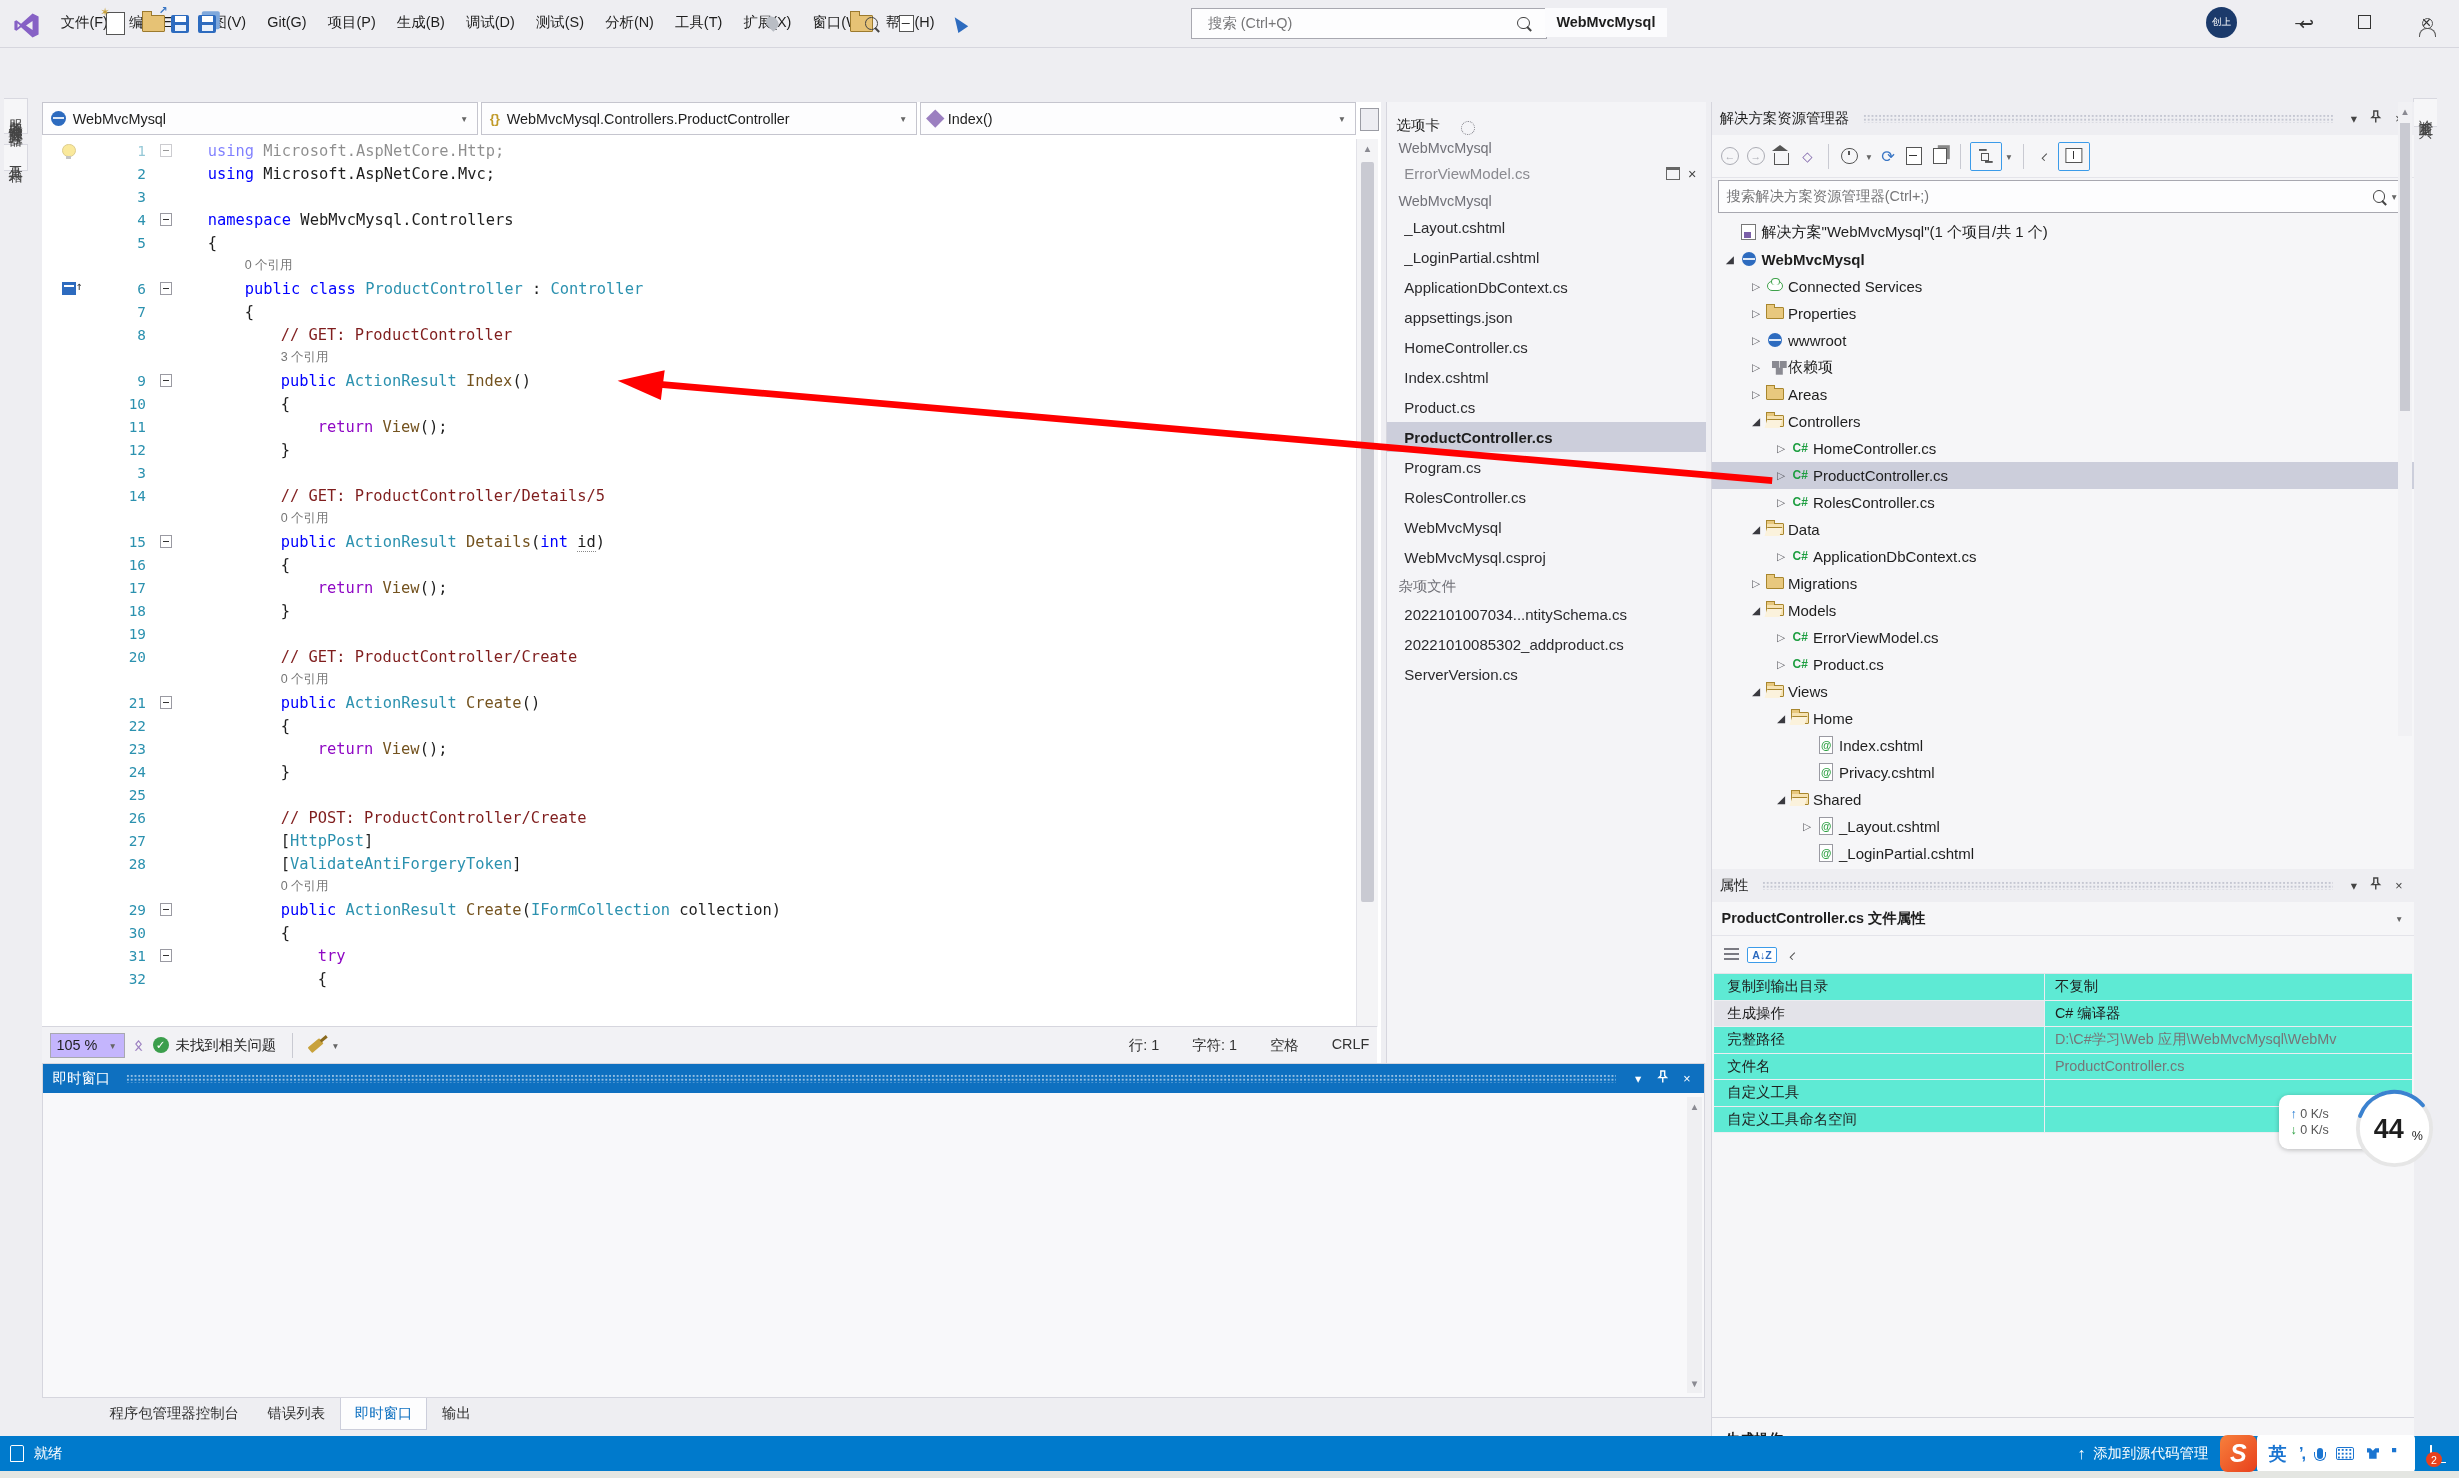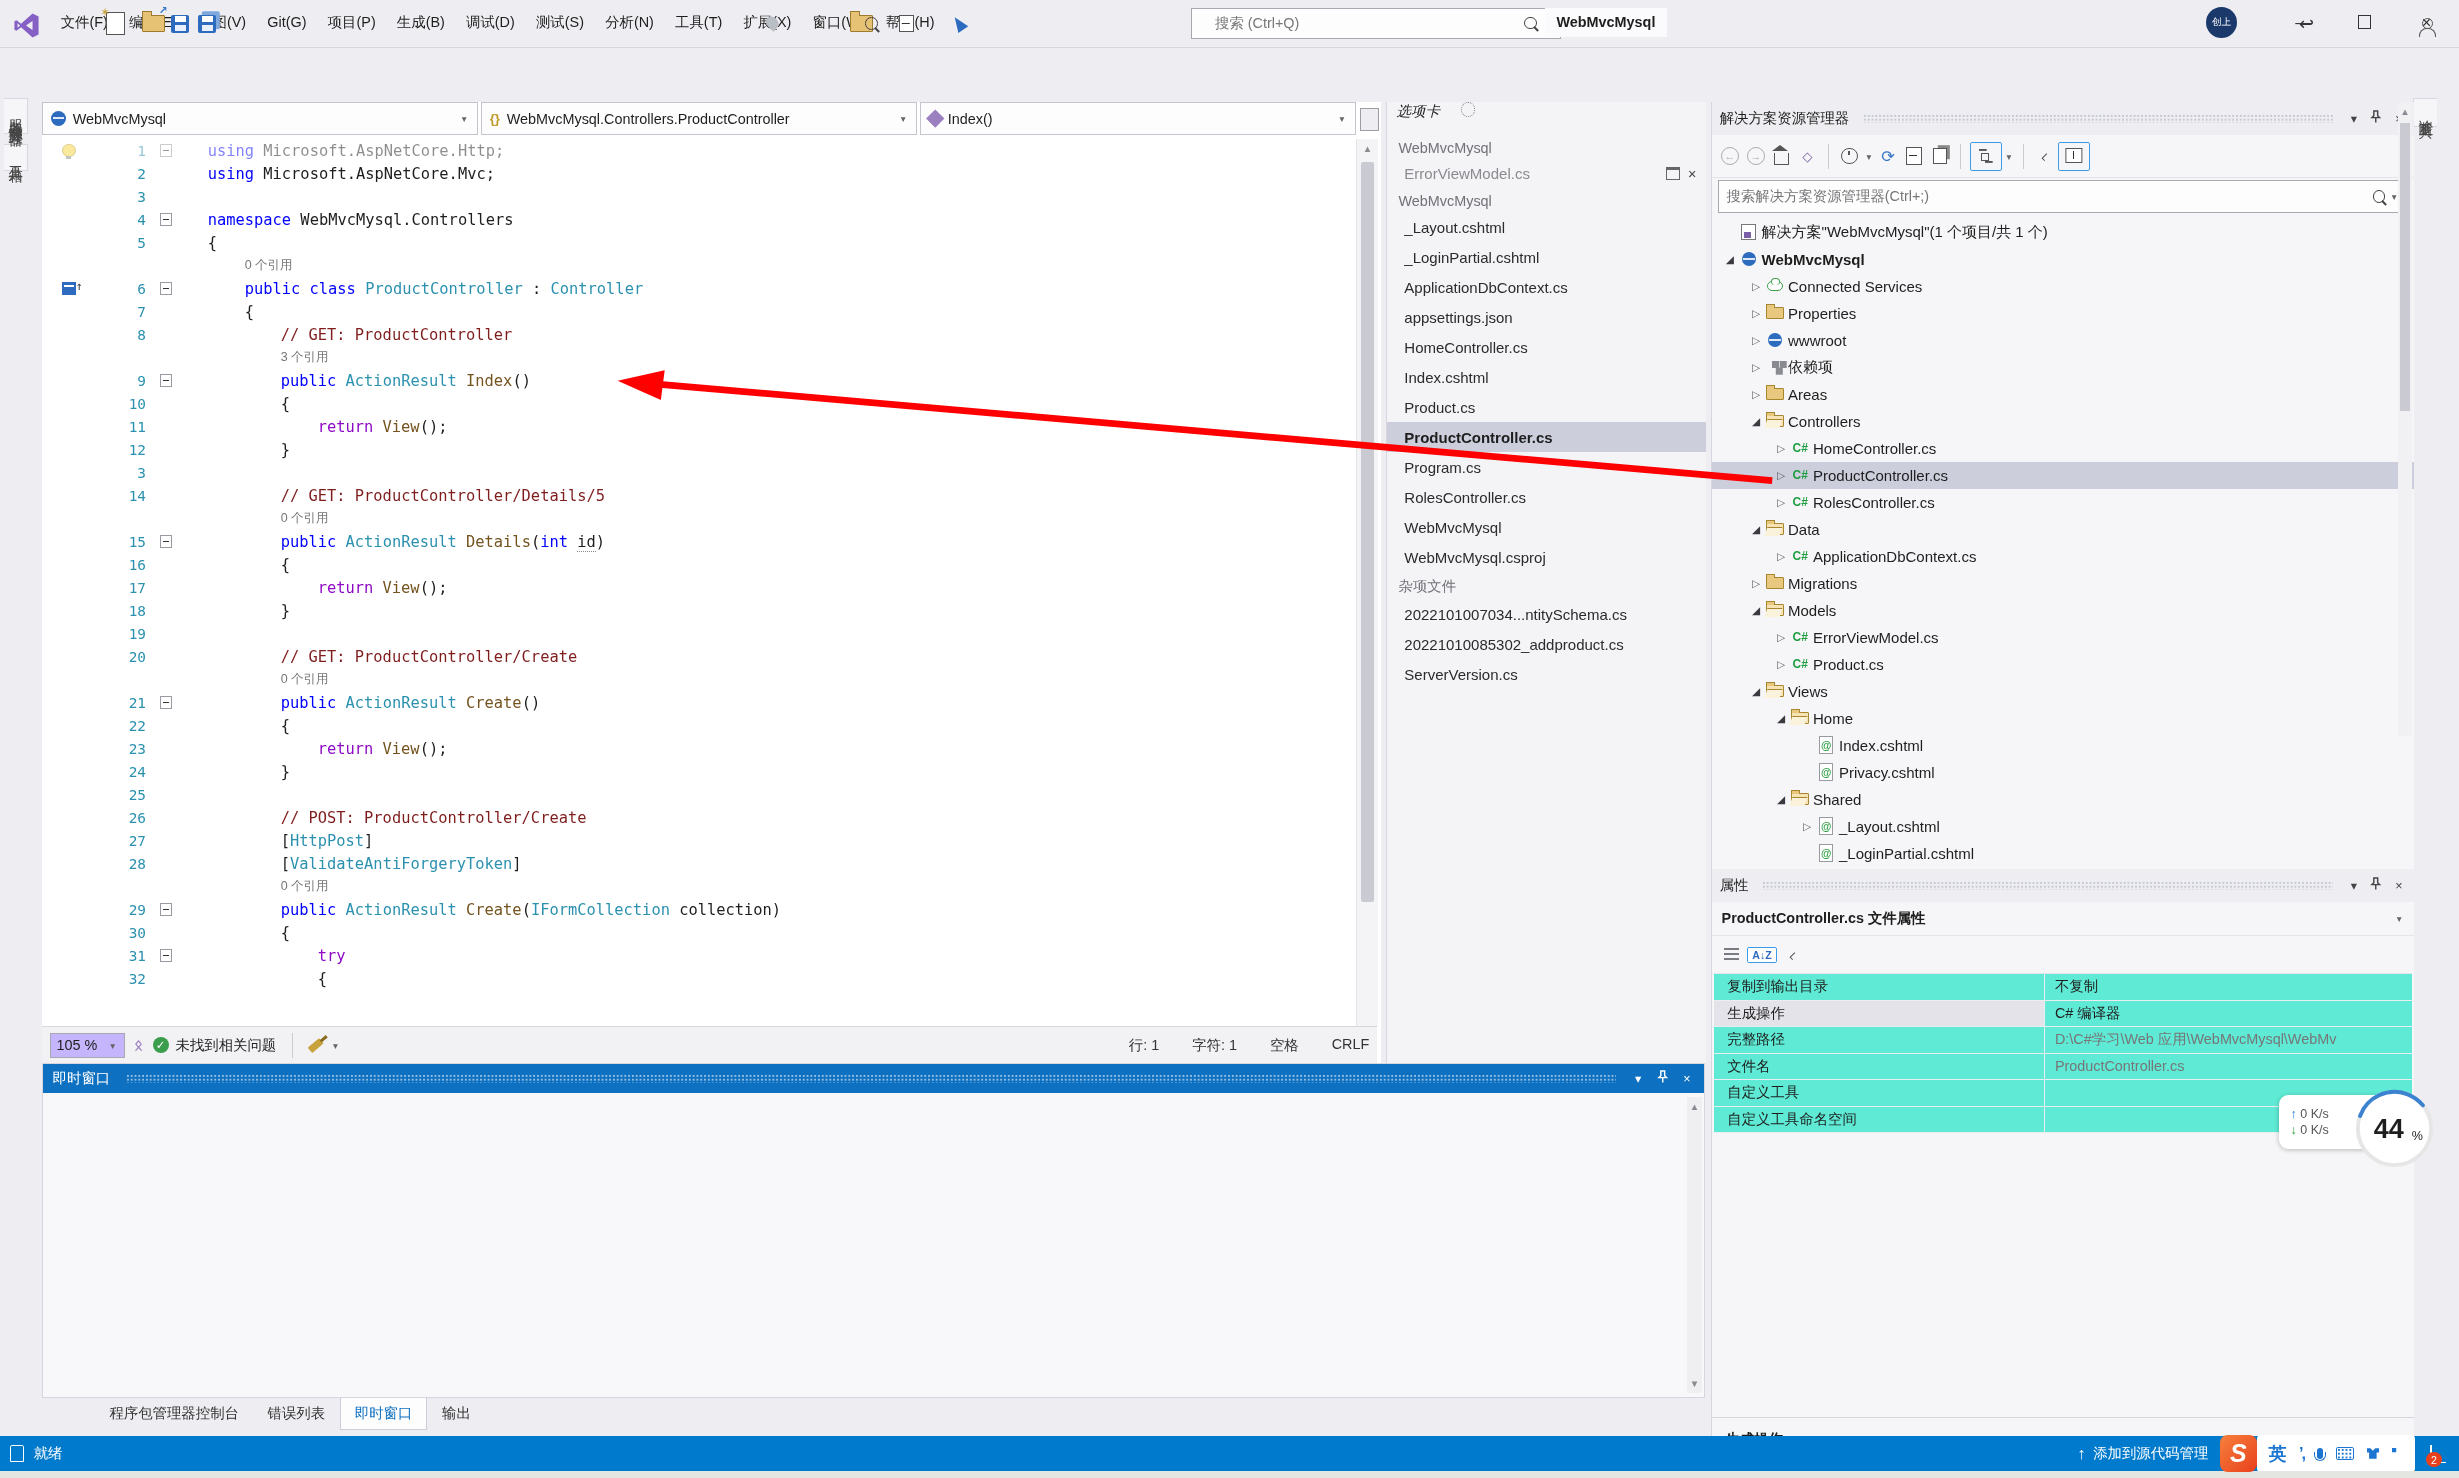--- a/index.html
+++ b/index.html
@@ -11,21 +11,21 @@
   .sep{width:1px;height:25px;background:#C9CAD2;margin:0 6.7px;flex:none;}
   .caret{font-size:9.6px;color:#666;margin:0 2.9px;}
   .grip{width:5.8px;height:25px;margin:0 4.8px;flex:none;
         background:radial-gradient(#B9BAC4 1.2px,transparent 1.2px);background-size:4.8px 4.8px;}
 
   
   #titlebar{left:0;top:0;width:2459px;height:44px;background:#EEEEF2;}
   #vslogo{width:29px;height:29px;margin:7.7px 9.6px 0 11.5px;}
   .menu-item{padding:0 10.6px;height:44px;line-height:44px;color:#1E1E1E;cursor:default;}
   #qsearch{left:1191px;top:7.7px;width:322px;height:29px;background:#FDFDFE;border:1px solid #A8A8B0;
-           display:flex;align-items:center;justify-content:space-between;padding:0 23px;color:#767678;}
+           display:flex;align-items:center;justify-content:space-between;padding:0 16px;color:#767678;}
   .i-mag{width:10.6px;height:10.6px;border:1.9px solid #444;border-radius:50%;position:relative;flex:none;}
   .i-mag::after{content:"";position:absolute;width:1.9px;height:5.8px;background:#444;left:9.6px;top:8.6px;transform:rotate(-45deg);}
   #wtitle{left:1545px;top:7.7px;height:29px;line-height:29px;padding:0 11.5px;background:#FBFBFD;font-weight:bold;}
   #avatar{left:2206px;top:6.7px;width:31px;height:31px;border-radius:50%;background:#1B3A6B;color:#fff;
           font-size:9.6px;display:flex;align-items:center;justify-content:center;}
   .winbtn{top:0;width:61px;height:44px;display:flex;align-items:center;justify-content:center;color:#333;font-size:16.3px;}
   .i-maxbox{width:11.5px;height:11.5px;border:1.4px solid #333;}
 
   
   #toolbar{left:0;top:44px;width:2459px;height:48px;background:#EEEEF2;border-bottom:1px solid #D6D6DE;
@@ -103,21 +103,21 @@
               justify-content:space-between;padding:0 5.8px;box-sizing:border-box;}
   .i-ghost{color:#9B7FC0;font-weight:bold;font-size:14.4px;margin:0 9.6px;}
   .i-check{width:16.3px;height:16.3px;border-radius:50%;background:#3B9E4C;color:#fff;font-size:11.5px;
            display:flex;align-items:center;justify-content:center;margin-right:6.7px;}
   .i-brush{width:15.4px;height:6.7px;background:#C8A23C;transform:rotate(-40deg);border-radius:1px;position:relative;}
   .i-brush::after{content:"";position:absolute;right:-6.7px;top:1.9px;width:7.7px;height:2.9px;background:#8a6a1e;}
   #eright{margin-left:auto;display:flex;gap:33px;color:#333;}
 
   
   #docwell{left:1386px;top:102px;width:319px;height:961px;background:#F4F4F7;border-left:1px solid #D6D6DE;}
-  #dw-head{height:33px;display:flex;align-items:flex-start;padding:0 9.6px;color:#1E1E1E;gap:21px;font-style:italic;}
+  #dw-head{height:33px;display:flex;align-items:flex-end;padding:0 9.6px;color:#1E1E1E;gap:21px;}
   .i-gear{width:12.5px;height:12.5px;border:1.9px dotted #7a7a82;border-radius:50%;}
   .dw-glabel{color:#717178;padding:4.8px 11.5px 2.9px;font-size:14.4px;}
   .dw-item{height:30px;display:flex;align-items:center;padding:0 3.8px 0 17.3px;color:#2b2b2e;font-size:15px;}
   .dw-item.dimi{color:#8a8a90;}
   .dw-item.sel{background:#CCCEDB;font-weight:bold;color:#1E1E1E;}
   .dw-controls{margin-left:auto;display:flex;gap:7.7px;align-items:center;padding-right:5.8px;}
   .i-tabpin{width:12.5px;height:9.6px;border:1.4px solid #666;border-top-width:3.8px;}
   .dw-close{color:#444;font-size:14.4px;}
 
   

